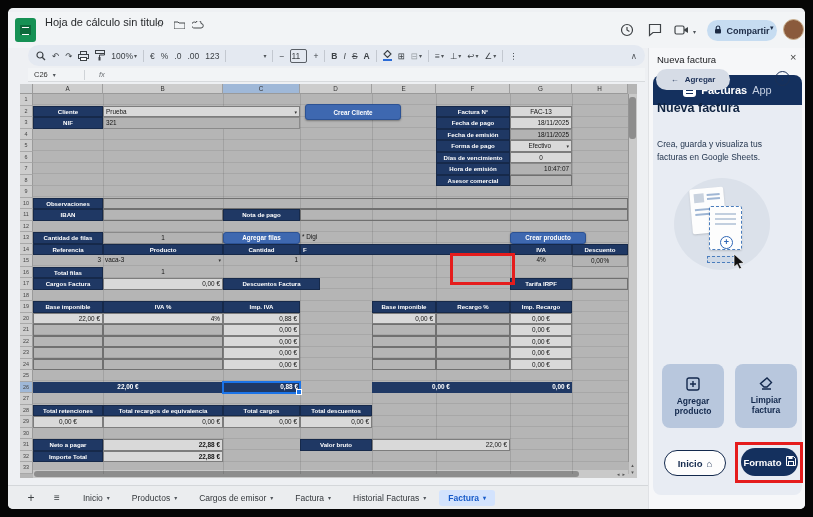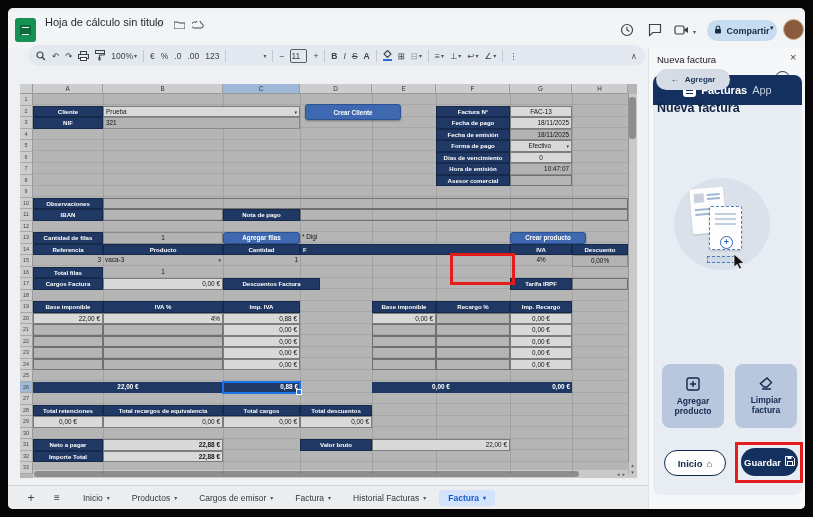--- a/index.html
+++ b/index.html
@@ -228,20 +228,28 @@
     <span class="sep"></span>
     <span class="ti">≡<span class="caret">▾</span></span>
     <span class="ti">⊥<span class="caret">▾</span></span>
     <span class="ti">↩<span class="caret">▾</span></span>
     <span class="ti">∠<span class="caret">▾</span></span>
     <span class="sep"></span>
     <span class="ti">⋮</span>
     <span class="ti" id="tb-collapse">∧</span>
   </div>
 
+  <div id="formulabar" class="abs">
+    <div id="name-box">
+          <span>C26</span>
+          <span class="caret">▾</span>
+        </div>
+    <div id="fb-sep"></div>
+    <div id="fx-label">fx</div>
+  </div>
 
   <div id="sheet" class="abs">
     <div id="rowlines" class="abs"></div>
     <div id="corner" class="abs"></div>
     <div id="vtrack" class="abs"></div>
     <div id="vthumb" class="abs"></div>
     <div id="varrows" class="abs">▴<br>▾</div>
     <div id="htrack" class="abs"></div>
     <div id="hthumb" class="abs"></div>
     <div id="harrows" class="abs">◂▸</div>
@@ -441,20 +449,21 @@
       <span id="brand-bold">Facturas</span>
           <span id="brand-light">App</span>
     </div>
     <div id="card-body" class="abs"></div>
     <div id="back-btn" class="abs">
       <span>←</span>
       <span>Agregar</span>
     </div>
     <div id="info-btn" class="abs">!</div>
     <div id="sb-heading" class="abs">Nueva factura</div>
+    <div id="sb-desc" class="abs">Crea, guarda y visualiza tus facturas en Google Sheets.</div>
     <div id="illus-blob" class="abs"></div>
     <div id="doc-back" class="abs doc">
       <span class="ph"></span>
           <span class="ln" style="top:6px;"></span>
           <span class="ln" style="top:10px;"></span>
           <span class="ln" style="left:4px;top:20px;"></span>
           <span class="ln" style="left:4px;top:25px;"></span>
     </div>
     <div id="doc-front" class="abs doc">
       <span class="ln" style="top:6px;"></span>
@@ -481,21 +490,21 @@
               <path d="M7 4 v6 M4 7 h6" stroke="#13294d" stroke-width="1.4"></path>
             </svg></span>
       <span><span>Agregar</span><br><span>producto</span></span>
     </div>
     <div id="home-btn" class="abs">
       <span>Inicio</span>
       <span>⌂</span>
     </div>
     <div id="hl-guardar" class="abs hl-box"></div>
     <div id="save-btn" class="abs">
-      <span>Guardar</span>
+      <span>Formato</span>
       <span><svg width="10" height="10" viewBox="0 0 10 10">
               <path d="M0.5 0.5 h7 l2 2 v7 h-9 z" fill="none" stroke="#fff" stroke-width="1"></path>
               <rect x="2.5" y="5.5" width="5" height="4" fill="none" stroke="#fff" stroke-width="1"></rect>
               <rect x="2.5" y="0.5" width="4" height="2.5" fill="#fff"></rect>
             </svg></span>
     </div>
   </div>
 
 </div>
 </div>

